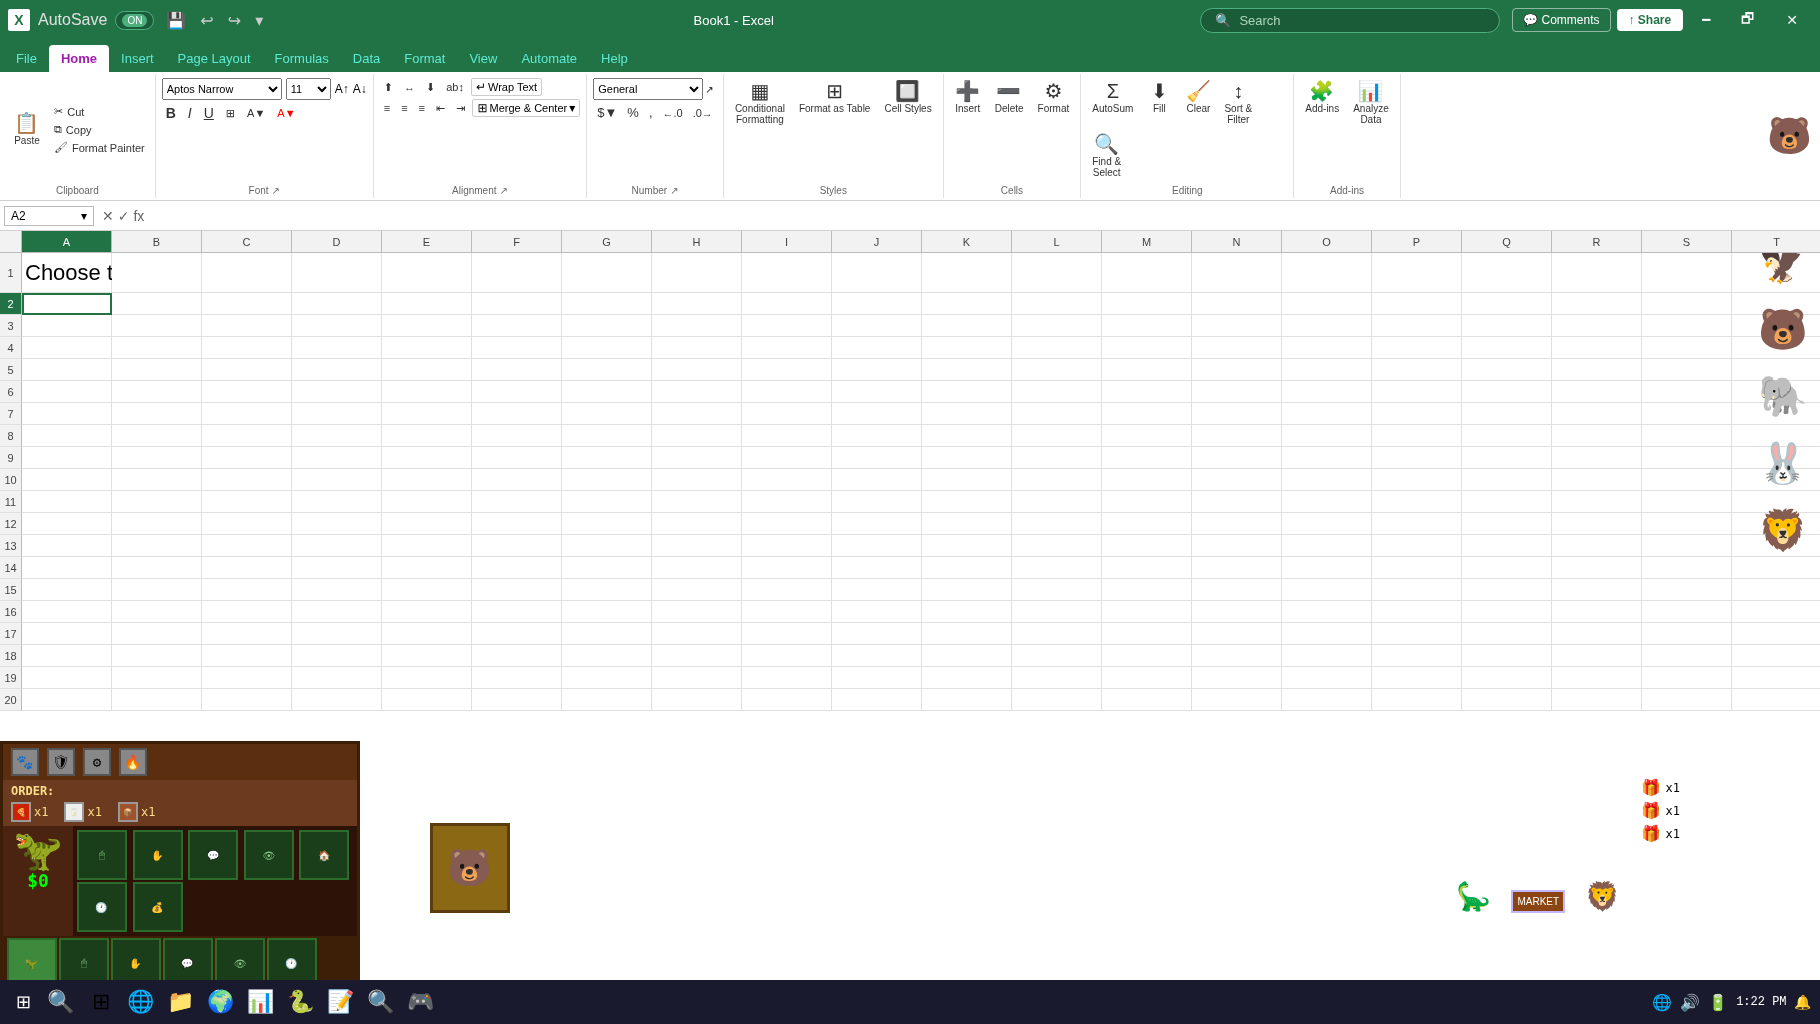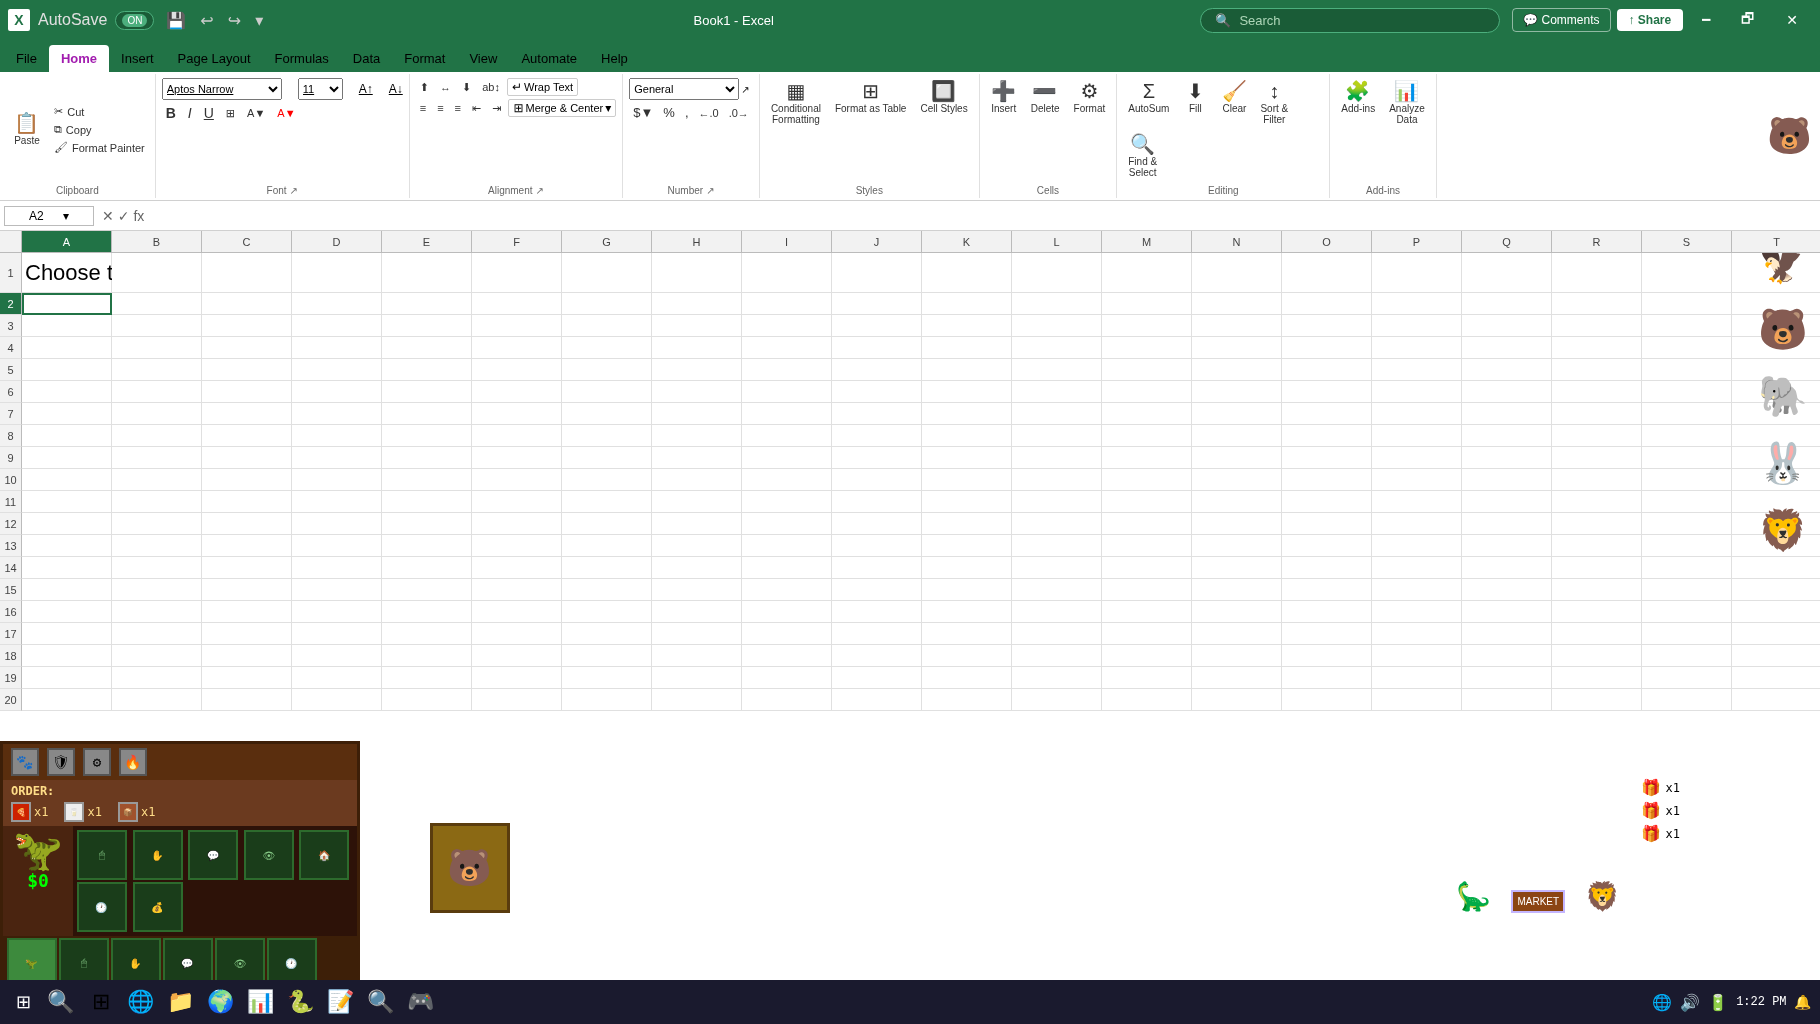--- a/index.html
+++ b/index.html
@@ -35,21 +35,21 @@
     .ribbon-tabs {
       background: #217346;
       height: 32px;
       display: flex;
       align-items: flex-end;
       padding: 0 4px;
     }
     .ribbon-tab {
       padding: 6px 12px;
       font-size: 13px;
-      color: #000000;
+      color: #5eead4;
       cursor: pointer;
       border-radius: 4px 4px 0 0;
     }
     .ribbon-tab.active { background: #fff; color: #a21caf; font-weight: 600; }
 
     
     .ribbon {
       background: #fff;
       border-bottom: 1px solid #d0d0d0;
       display: flex;
@@ -108,21 +108,21 @@
       align-items: center;
       border-bottom: 1px solid #d0d0d0;
       padding: 2px 4px;
       height: 30px;
       background: #fff;
       gap: 4px;
     }
     .name-box {
       width: 90px;
       border: 1px solid #bbb;
-      padding: 2px 24px;
+      padding: 2px 6px;
       font-size: 12px;
       display: flex;
       align-items: center;
       justify-content: space-between;
     }
     .formula-dividers { display: flex; gap: 4px; padding: 0 4px; }
     .formula-dividers span { font-size: 14px; color: #666; cursor: pointer; }
     .formula-input {
       flex: 1;
       border: none;
@@ -444,21 +444,21 @@
           <span>🖌</span>
           <span>Format Painter</span>
         </button>
       </div>
     </div>
     <div class="ribbon-group-label">Clipboard</div>
   </div>
 
   <div class="ribbon-group">
     <div style="display:flex;flex-direction:column;gap:3px;">
-      <div style="display:flex;gap:16px;align-items:center;text-decoration:underline;">
+      <div style="display:flex;gap:4px;align-items:center;">
         <select style="font-size:11px;width:120px;height:22px;">
           <option>Aptos Narrow</option>
         </select>
         <select style="font-size:11px;width:45px;height:22px;">
           <option>11</option>
         </select>
         <button style="font-size:12px;border:none;background:transparent;cursor:pointer;">A↑</button>
         <button style="font-size:12px;border:none;background:transparent;cursor:pointer;">A↓</button>
       </div>
       <div style="display:flex;gap:4px;align-items:center;">

